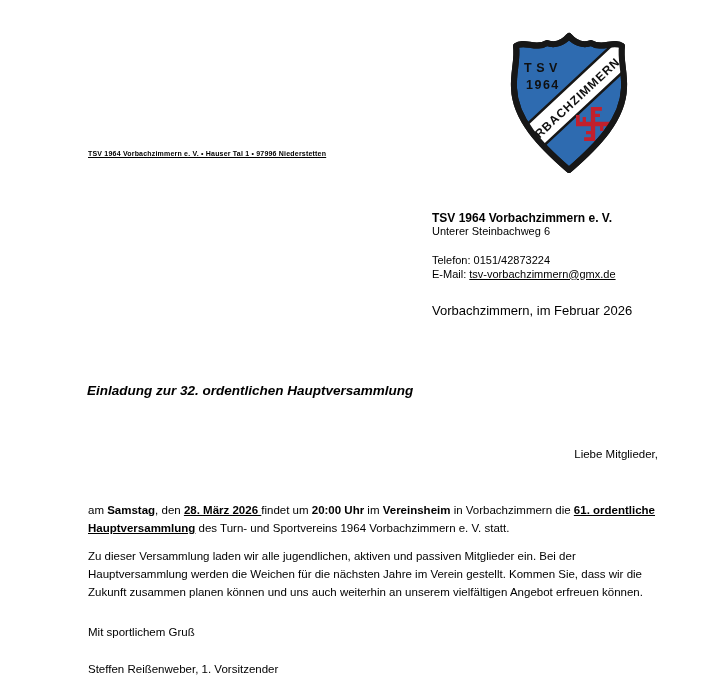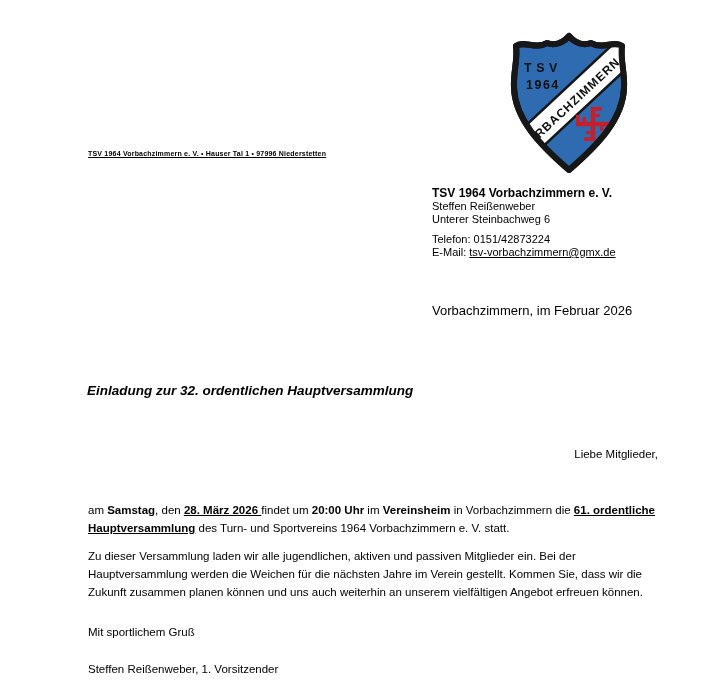--- a/index.html
+++ b/index.html
@@ -20,22 +20,22 @@
     letter-spacing: 0.2px;
     white-space: nowrap;
   }
 
   .logo { position: absolute; left: 502px; top: 31px; width: 134px; height: 144px; }
 
   .sender {
     position: absolute; left: 432px; top: 186px;
     font-size: 11px; line-height: 13.3px;
   }
-  .sender .name { font-weight: bold; font-size: 12px; line-height: 14px; }
-  .sender .phone { margin-top: 6px; }
+  .sender .name { font-weight: bold; font-size: 12px; line-height: 14px; margin-top: 25px; }
+  .sender .phone { margin-top: 16px; }
   .email-link { color: #000; text-decoration: underline; cursor: pointer; }
 
   .dateline {
     position: absolute; left: 432px; top: 303px;
     font-size: 13px;
   }
 
   .subject {
     position: absolute; left: 87px; top: 383px;
     font-size: 13.5px; font-weight: bold; font-style: italic;
@@ -86,21 +86,20 @@
     </g>
 
     <text x="22" y="41" font-size="12.5" font-weight="bold" letter-spacing="4.5" fill="#101010">TSV</text>
     <text x="24" y="58" font-size="12.5" font-weight="bold" letter-spacing="1.5" fill="#101010">1964</text>
 
     <path d="M67,5 C61,12 53,15 45,12 C34,19 22,9 14,15 C16,28 11,42 12,57 C13,88 38,114 67,139 C96,114 121,88 122,57 C123,42 118,28 120,15 C112,9 100,19 89,12 C81,15 73,12 67,5 Z" fill="none" stroke="#171717" stroke-width="6" stroke-linejoin="round"></path>
   </svg>
 
   <div class="sender">
     <div class="name">TSV 1964 Vorbachzimmern e. V.</div>
-    <div>Steffen Reißenweber</div>
     <div>Unterer Steinbachweg 6</div>
     <div class="phone">Telefon: 0151/42873224</div>
     <div><span>E-Mail: </span><a class="email-link">tsv-vorbachzimmern@gmx.de</a></div>
   </div>
 
   <div class="dateline">Vorbachzimmern, im Februar 2026</div>
 
   <div class="subject">Einladung zur 32. ordentlichen Hauptversammlung</div>
 
   <div class="bodyblock salutation">Liebe Mitglieder,</div>

